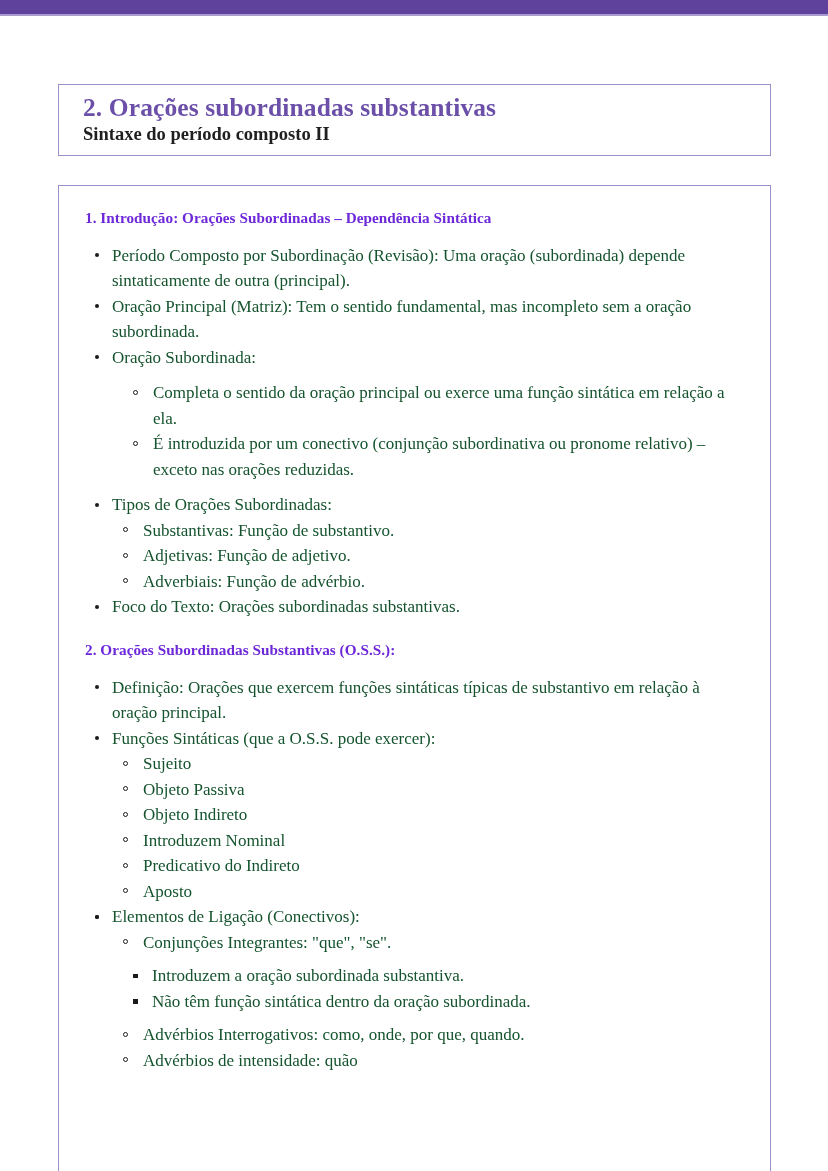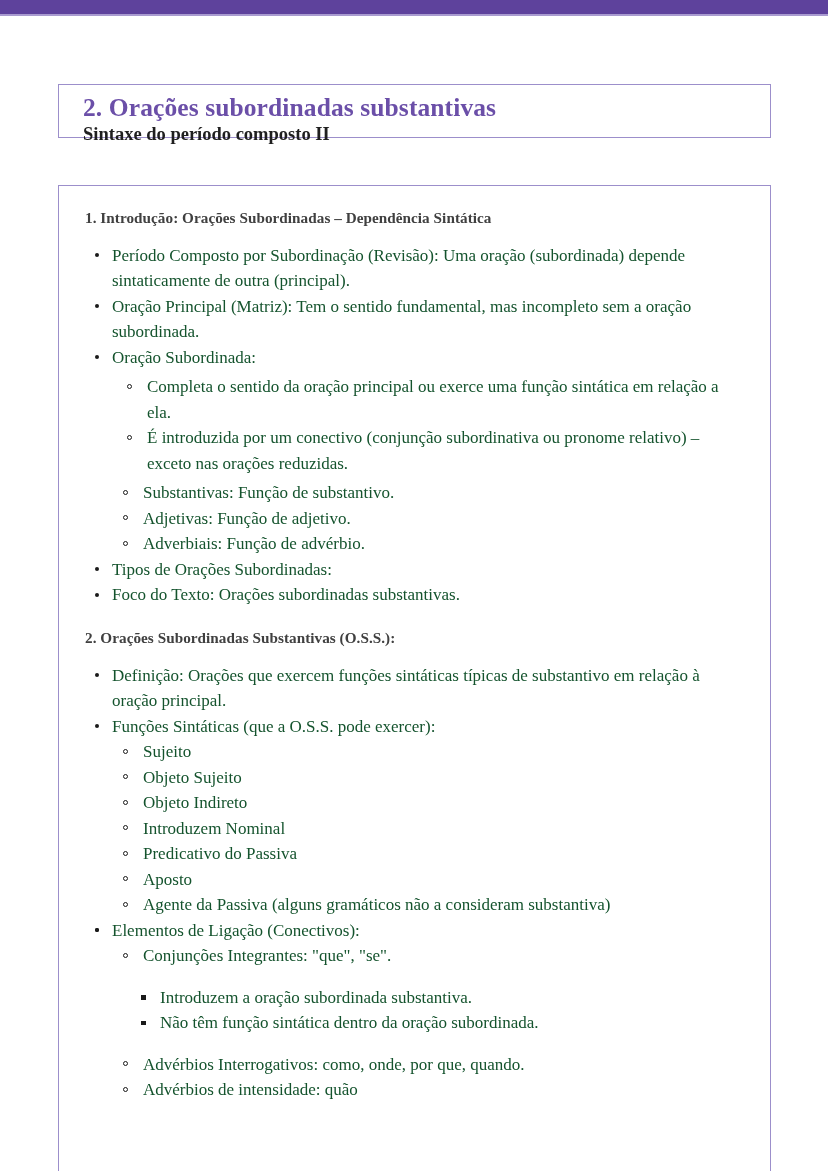--- a/index.html
+++ b/index.html
@@ -32,21 +32,21 @@
     height: 2px;
     background: #A99BD0;
   }
 
   
   #title-card {
     position: absolute;
     left: 58px;
     top: 84px;
     width: 713px;
-    height: 54px;
+    height: 72px;
     border: 1px solid #9C8FCB;
     background: #ffffff;
     padding: 9px 0 0 24px;
   }
   #doc-title {
     font-size: 25.5px;
     font-weight: bold;
     color: #6B4FA8;
     line-height: 1.12;
     letter-spacing: 0.1px;
@@ -70,21 +70,21 @@
     width: 713px;
     height: 1010px; 
     border: 1px solid #9C8FCB;
     background: #ffffff;
     padding: 22px 26px 0 26px;
   }
 
   h2.section-heading {
     font-size: 15.2px;
     font-weight: bold;
-    color: #404040;
+    color: #6d28d9;
     margin: 0;
     padding: 0;
     line-height: 1.3;
     letter-spacing: 0.05px;
   }
   h2.section-heading.spaced-above { margin-top: 20px; }
 
   ul.lvl1 {
     list-style: none;
     margin: 15px 0 0 0;
@@ -161,57 +161,56 @@
   <div id="doc-subtitle">Sintaxe do período composto II</div>
 </div>
 
 <div id="body-card">
   <div id="sections-root">
       <h2 class="section-heading">1. Introdução: Orações Subordinadas – Dependência Sintática</h2>
       <ul class="lvl1">
         <li><span class="marker"></span><span class="txt">Período Composto por Subordinação (Revisão): Uma oração (subordinada) depende sintaticamente de outra (principal).</span></li>
         <li><span class="marker"></span><span class="txt">Oração Principal (Matriz): Tem o sentido fundamental, mas incompleto sem a oração subordinada.</span></li>
         <li><span class="marker"></span><span class="txt">Oração Subordinada:</span></li>
-        <li style="padding: 0px; margin: 4px;">
+        <li style="padding: 0px; margin: 10px;">
           <ul class="lvl2">
             <li><span class="marker"></span><span class="txt">Completa o sentido da oração principal ou exerce uma função sintática em relação a ela.</span></li>
             <li><span class="marker"></span><span class="txt">É introduzida por um conectivo (conjunção subordinativa ou pronome relativo) – exceto nas orações reduzidas.</span></li>
           </ul>
         </li>
+        <li><span class="marker"></span><span class="txt">Tipos de Orações Subordinadas:</span></li>
         <li style="padding: 0px; margin: 0px;">
           <ul class="lvl2">
             <li><span class="marker"></span><span class="txt">Substantivas: Função de substantivo.</span></li>
             <li><span class="marker"></span><span class="txt">Adjetivas: Função de adjetivo.</span></li>
             <li><span class="marker"></span><span class="txt">Adverbiais: Função de advérbio.</span></li>
           </ul>
         </li>
-        <li><span class="marker"></span><span class="txt">Tipos de Orações Subordinadas:</span></li>
         <li><span class="marker"></span><span class="txt">Foco do Texto: Orações subordinadas substantivas.</span></li>
       </ul>
       <h2 class="section-heading spaced-above">2. Orações Subordinadas Substantivas (O.S.S.):</h2>
       <ul class="lvl1">
         <li><span class="marker"></span><span class="txt">Definição: Orações que exercem funções sintáticas típicas de substantivo em relação à oração principal.</span></li>
         <li><span class="marker"></span><span class="txt">Funções Sintáticas (que a O.S.S. pode exercer):</span></li>
         <li style="padding: 0px; margin: 0px;">
           <ul class="lvl2">
             <li><span class="marker"></span><span class="txt">Sujeito</span></li>
-            <li><span class="marker"></span><span class="txt">Objeto Sujeito</span></li>
+            <li><span class="marker"></span><span class="txt">Objeto Passiva</span></li>
             <li><span class="marker"></span><span class="txt">Objeto Indireto</span></li>
             <li><span class="marker"></span><span class="txt">Introduzem Nominal</span></li>
-            <li><span class="marker"></span><span class="txt">Predicativo do Passiva</span></li>
+            <li><span class="marker"></span><span class="txt">Predicativo do Indireto</span></li>
             <li><span class="marker"></span><span class="txt">Aposto</span></li>
-            <li><span class="marker"></span><span class="txt">Agente da Passiva (alguns gramáticos não a consideram substantiva)</span></li>
           </ul>
         </li>
         <li><span class="marker"></span></li>
         <li><span class="marker"></span><span class="txt">Elementos de Ligação (Conectivos):</span></li>
         <li style="padding: 0px; margin: 0px;">
           <ul class="lvl2">
             <li><span class="marker"></span><span class="txt">Conjunções Integrantes: "que", "se".</span></li>
-            <li style="padding: 0px; margin: 16px;">
+            <li style="padding: 0px; margin: 8px;">
               <ul class="lvl3">
                 <li><span class="marker"></span><span class="txt">Introduzem a oração subordinada substantiva.</span></li>
                 <li><span class="marker"></span><span class="txt">Não têm função sintática dentro da oração subordinada.</span></li>
               </ul>
             </li>
             <li><span class="marker"></span><span class="txt">Advérbios Interrogativos: como, onde, por que, quando.</span></li>
             <li><span class="marker"></span><span class="txt">Advérbios de intensidade: quão</span></li>
           </ul>
         </li>
       </ul>

